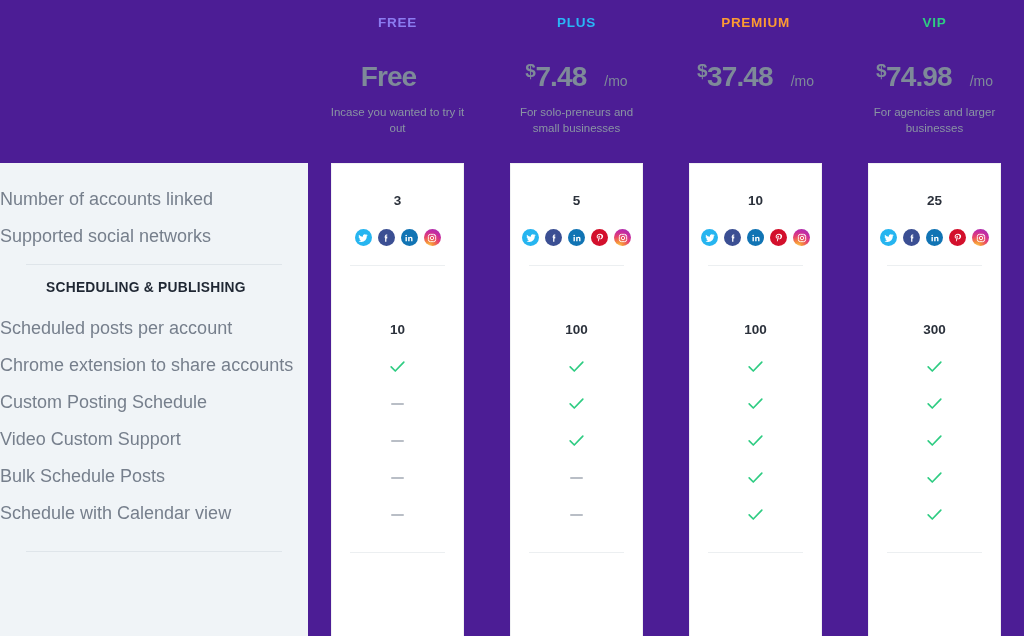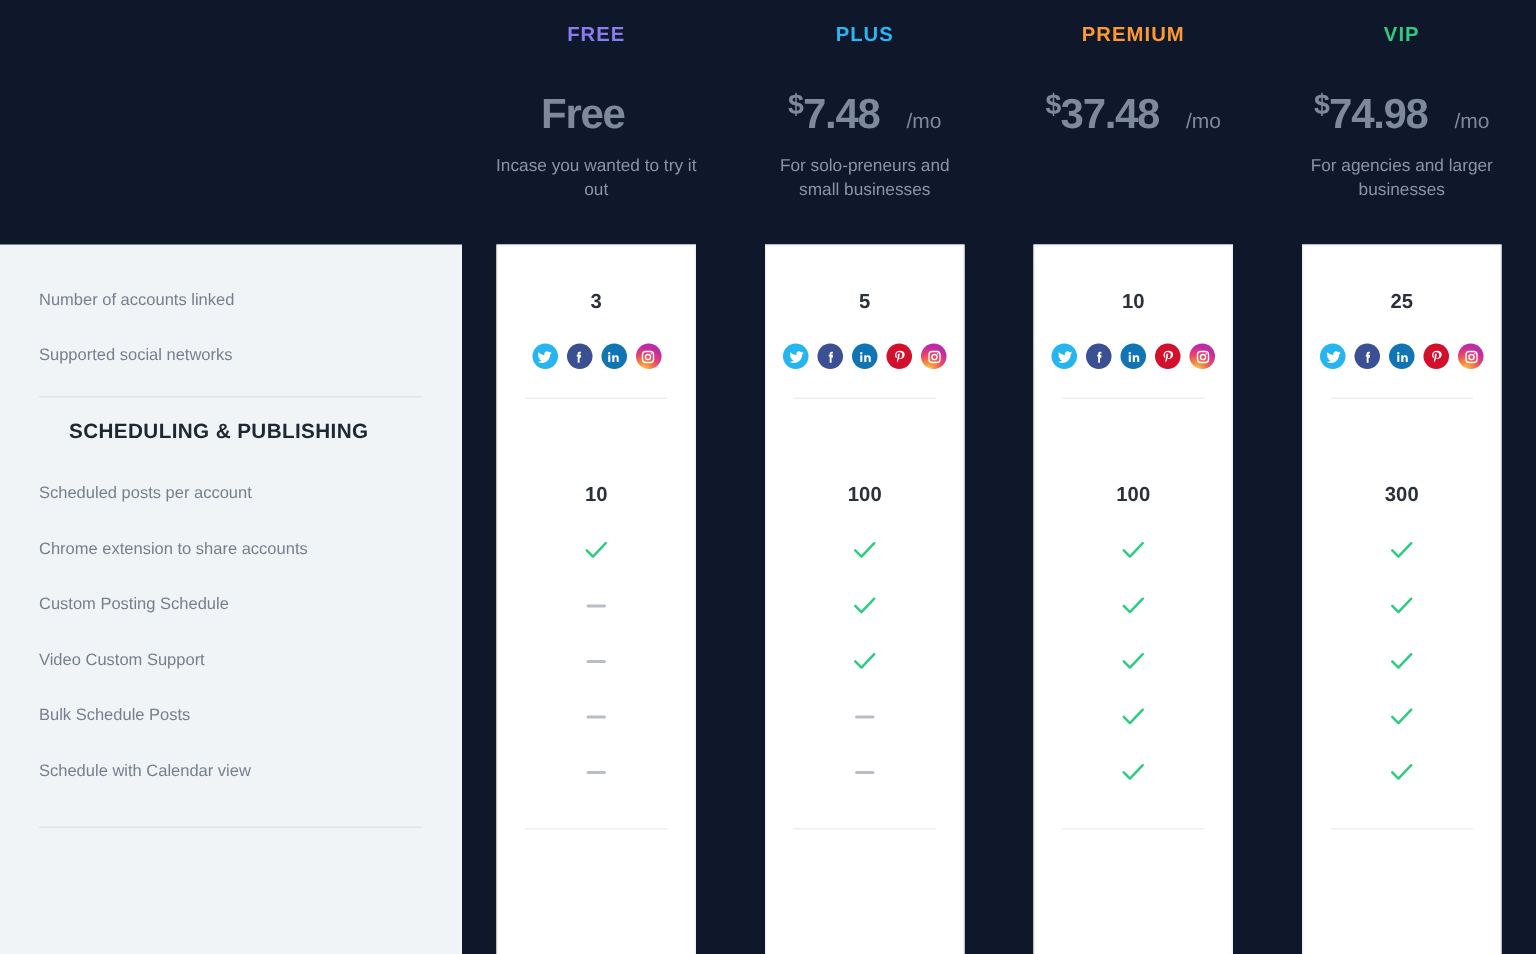--- a/index.html
+++ b/index.html
@@ -10,21 +10,21 @@
     overflow: hidden;
     background: #ffffff;
     font-family: "Liberation Sans", sans-serif;
     -webkit-font-smoothing: antialiased;
   }
 
   #page {
     position: relative;
     width: 1024px;
     height: 636px;
-    background: #0f172a;
+    background: #4c1d95;
   }
 
   
   #plan-header {
     position: absolute;
     left: 308px;
     top: 0;
     width: 716px;
     height: 163px;
     display: flex;
@@ -84,23 +84,22 @@
     left: 0;
     top: 163px;
     width: 308px;
     height: 473px;
     background: #f0f4f7;
   }
 
   .side-row {
     display: flex;
     align-items: center;
-    padding-left: 26px;
     color: #767f8c;
-    font-size: 11px;
+    font-size: 18px;
   }
 
   .side-row.h37  { height: 37px; }
 
   .side-spacer-top { height: 18px; }
 
   .side-divider {
     height: 1px;
     background: #dfe5ea;
     margin: 0 26px;

